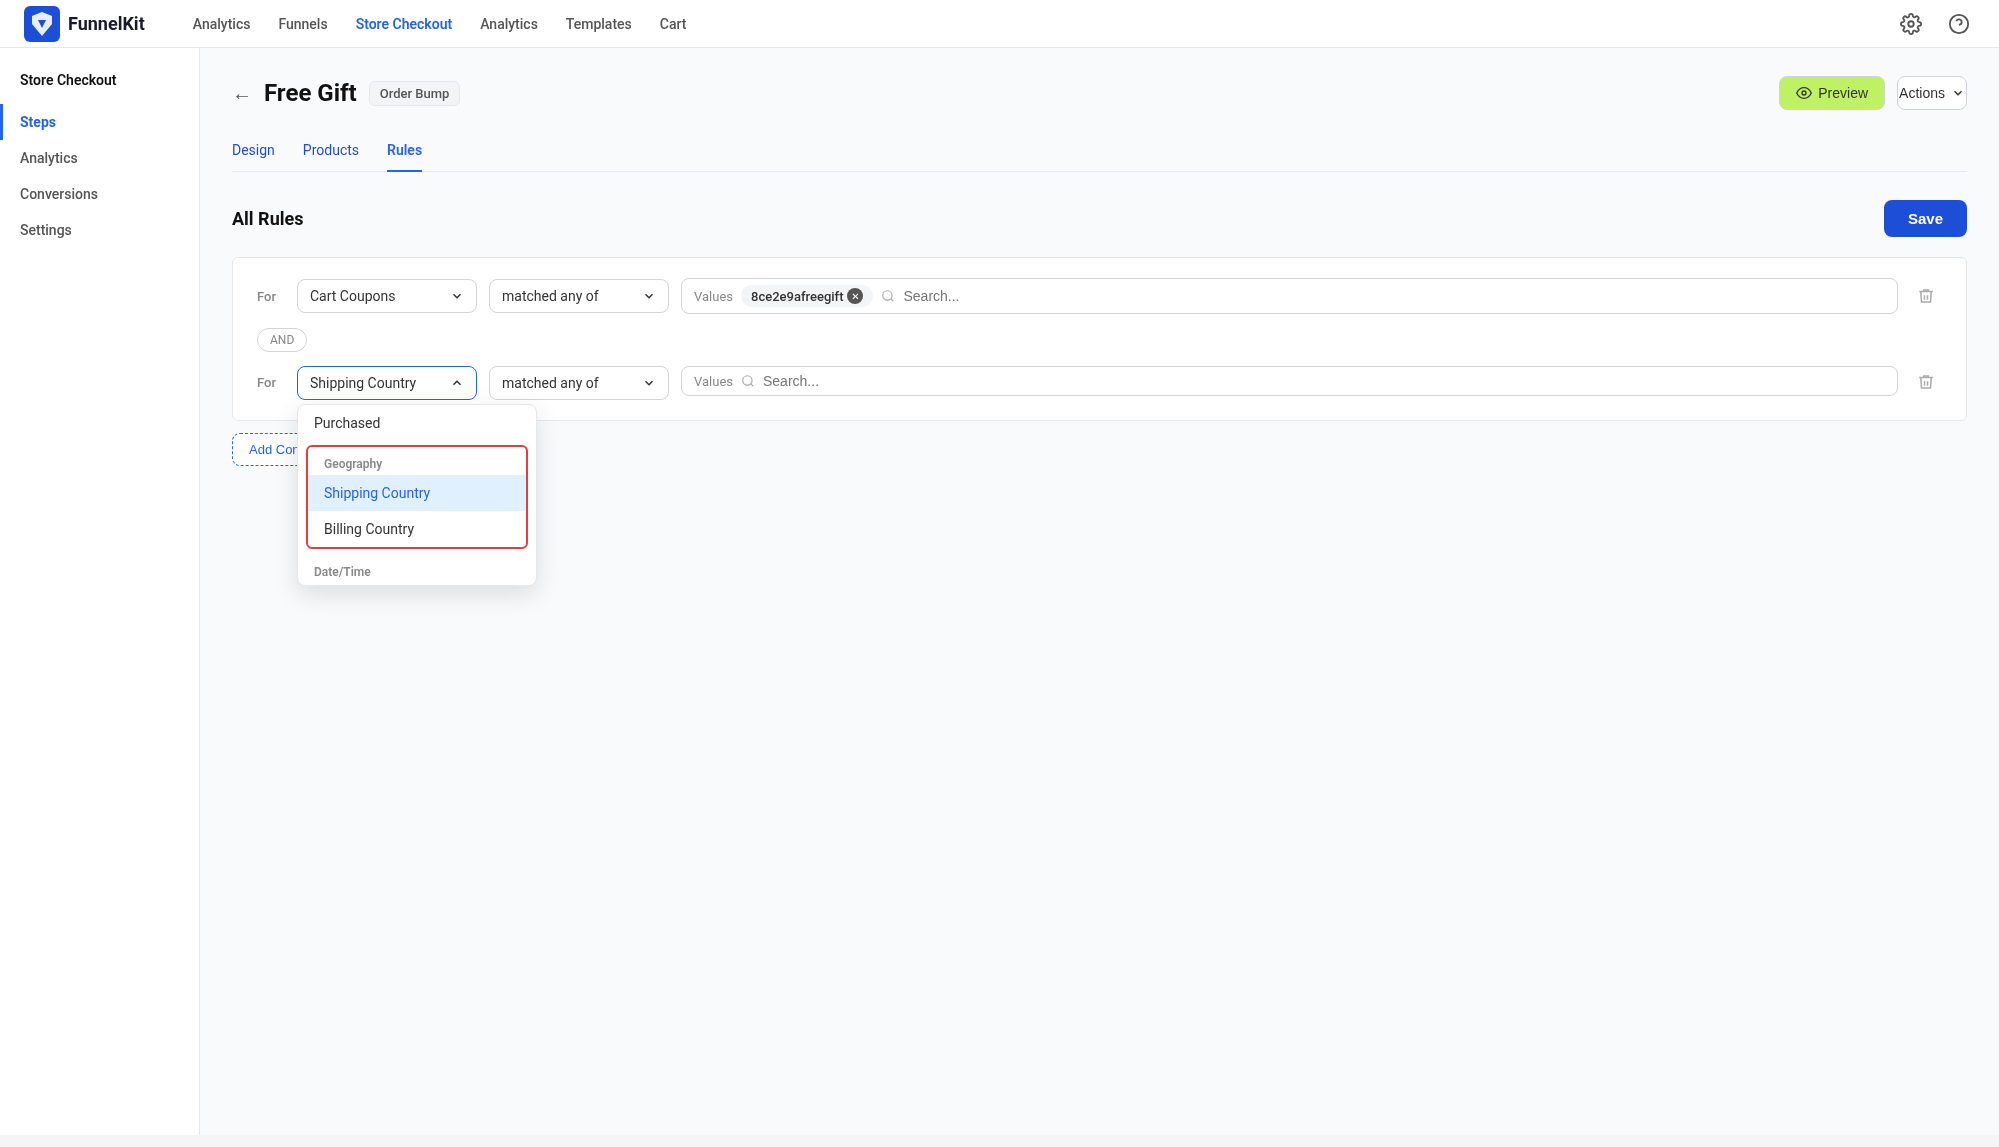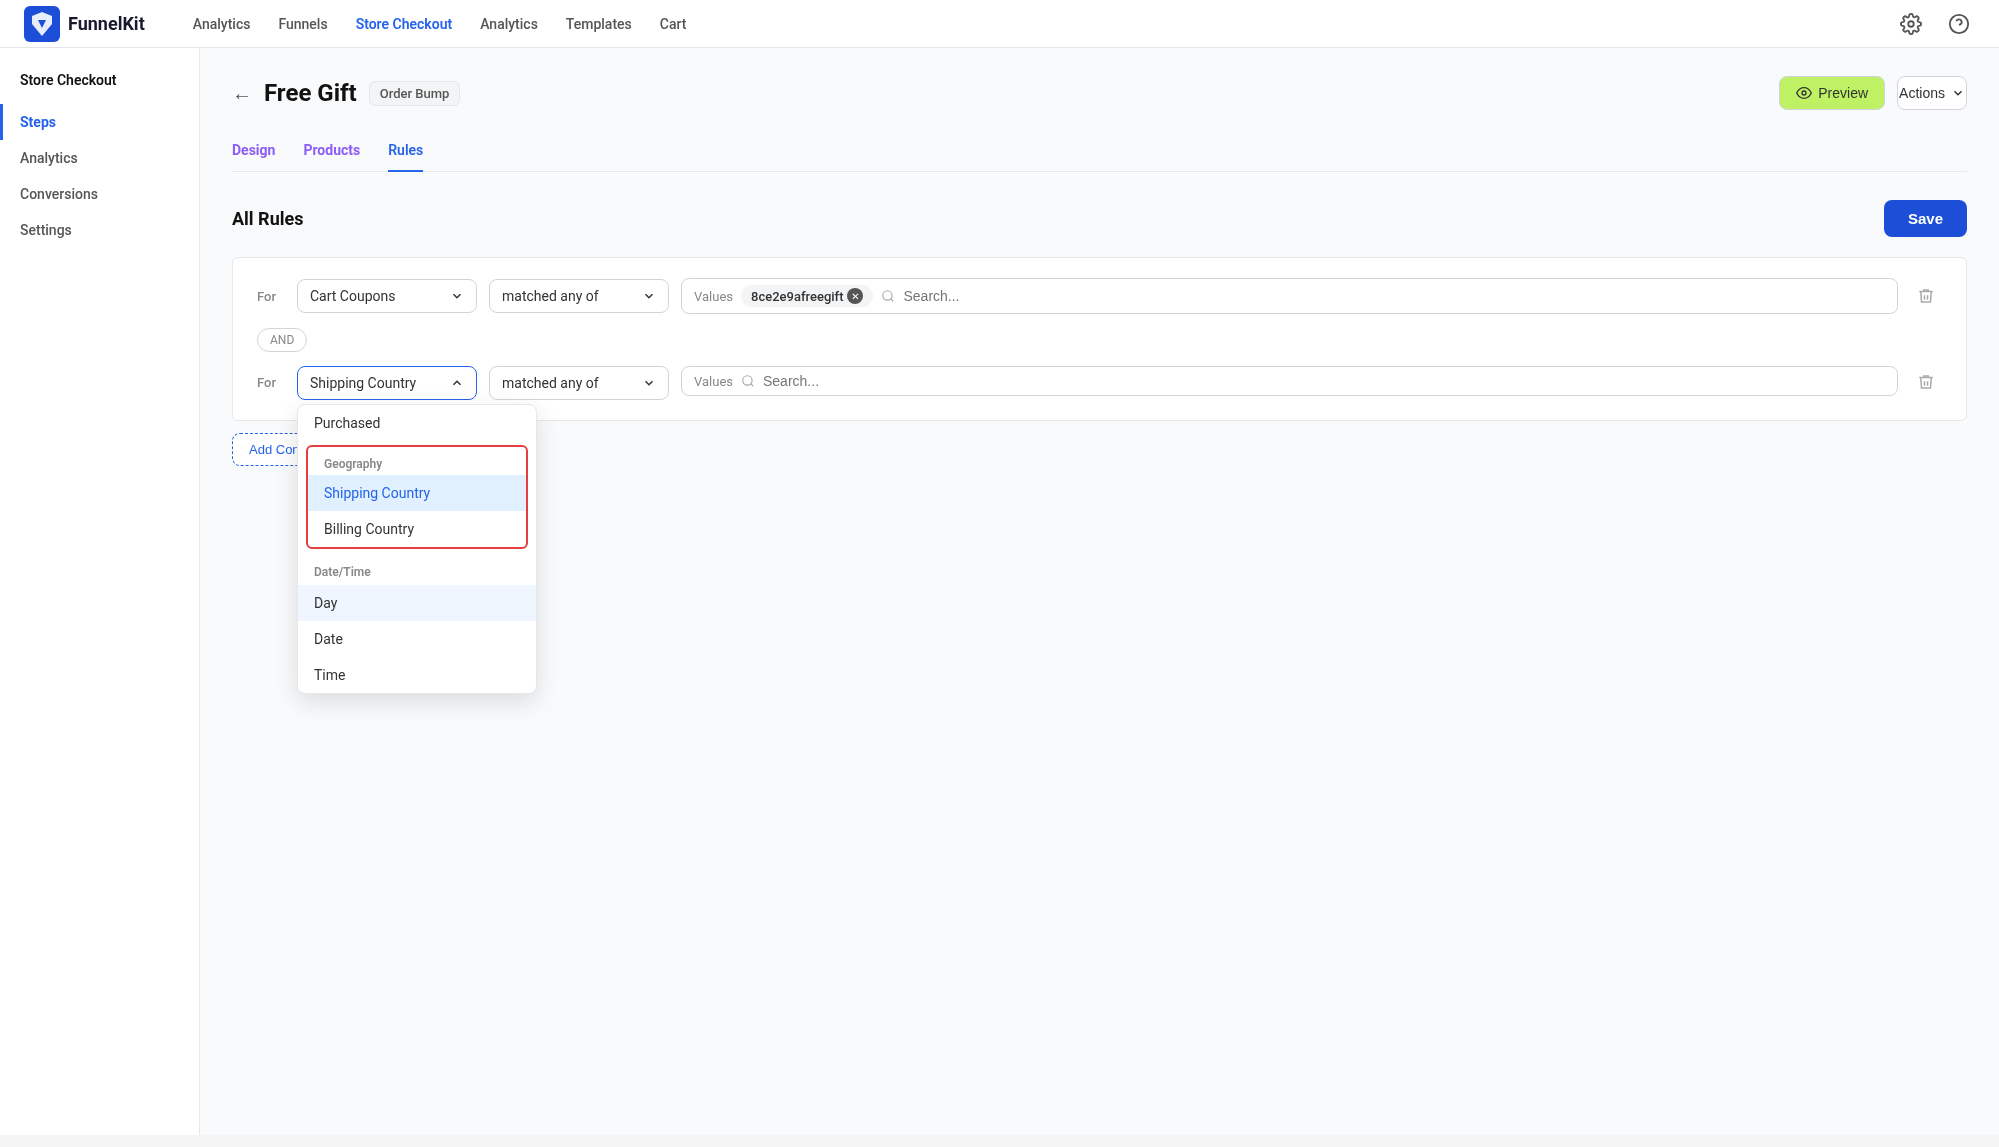--- a/index.html
+++ b/index.html
@@ -177,23 +177,23 @@
     
     .tabs {
       display: flex;
       gap: 28px;
       border-bottom: 1px solid #e5e7eb;
       margin-bottom: 28px;
     }
     .tab {
       padding: 8px 0 12px;
       font-size: 14px;
-      color: #8b5cf6;
-      cursor: pointer;
-      font-weight: 700;
+      color: #1d4ed8;
+      cursor: pointer;
+      font-weight: 400;
       border-bottom: 2px solid transparent;
       margin-bottom: -1px;
     }
     .tab.active {
       color: #2563eb;
       border-bottom: 2px solid #2563eb;
       font-weight: 600;
     }
 
     
@@ -563,25 +563,20 @@
 
             <div class="dropdown-purchased">Purchased</div>
 
             <div class="geography-section">
               <div class="geography-label">Geography</div>
               <div class="dropdown-item selected">Shipping Country</div>
               <div class="dropdown-item">Billing Country</div>
             </div>
 
             <div class="dropdown-section-label">Date/Time</div>
-            <div class="dropdown-scrollable">
-              <div class="dropdown-item highlighted">Day</div>
-              <div class="dropdown-item">Date</div>
-              <div class="dropdown-item">Time</div>
-            </div>
           </div>
         </div>
 
         <div class="rule-select" style="margin-top:0;">
           <span>matched any of</span>
           <svg width="14" height="14" viewBox="0 0 24 24" fill="none" stroke="currentColor" stroke-width="2.5">
             <polyline points="6 9 12 15 18 9"></polyline>
           </svg>
         </div>
 

